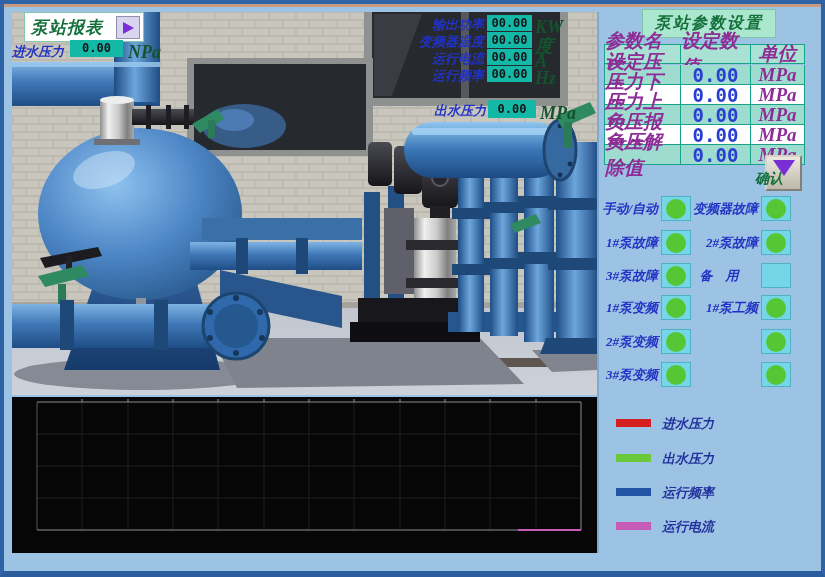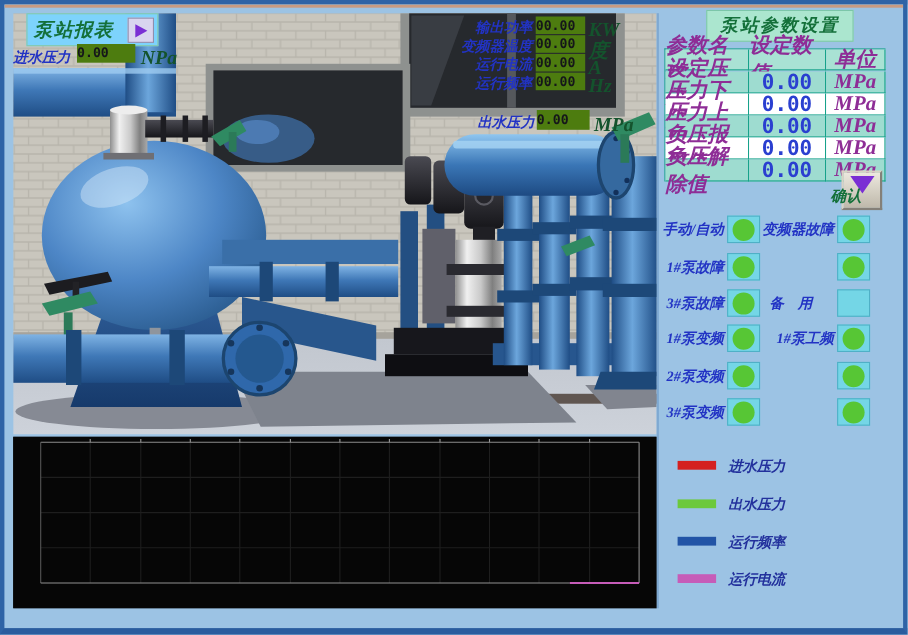--- a/index.html
+++ b/index.html
@@ -7,25 +7,25 @@
         border:4px solid #2e63a6;border-bottom:6px solid #2a5c9e;box-sizing:border-box;
         overflow:hidden;font-family:"Liberation Serif","DejaVu Serif",serif;}
   .abs{position:absolute;}
   .topstrip{left:0;top:0;width:100%;height:3px;background:#c89b82;}
   
   .cn{font-style:italic;font-weight:bold;}
   .lbl-blue{color:#2233c4;font-size:13px;}
   .unit{color:#14532d;font-size:18px;font-weight:bold;font-style:italic;}
   .green-title{color:#14703a;}
   .purple{color:#8e2d96;}
-  .valbox{background:#4d7c0f;color:#15161a;
+  .valbox{background:#14b8a6;color:#15161a;text-align:center;
           font-family:"DejaVu Sans Mono",monospace;font-weight:bold;font-size:12px;
           line-height:16px;}
   
-  #report-btn{left:20px;top:8px;width:118px;height:28px;background:#7dd3fc;
+  #report-btn{left:20px;top:8px;width:118px;height:28px;background:#ffffff;
               border:1px solid #86c8ac;display:flex;align-items:center;cursor:pointer;}
   #report-btn .t{font-size:17px;letter-spacing:1px;padding-left:6px;}
   #report-arrow{position:absolute;right:3px;top:3px;width:22px;height:21px;background:#d9d5ef;
                 border:1px solid #8f8fae;display:flex;align-items:center;justify-content:center;}
   #report-arrow .tri{width:0;height:0;border-left:11px solid #7a2fd4;
                      border-top:6px solid transparent;border-bottom:6px solid transparent;}
   
   #params-title{left:638px;top:5px;width:132px;height:27px;background:#abe6cf;
                 border:1px solid #7cc6a9;display:flex;align-items:center;justify-content:center;
                 font-size:16px;letter-spacing:2px;}
@@ -317,20 +317,21 @@
     </div>
   <span class="abs cn lbl-blue ind-label" style="left:676px;top:192px;width:78px;">变频器故障</span>
   <div class="abs lamp" style="left:757px;top:192px;" data-state="on">
       <div class="dot" style="background: rgb(87, 198, 53);"></div>
     </div>
 
   <span class="abs cn lbl-blue ind-label" style="left:590px;top:226px;width:64px;">1#泵故障</span>
   <div class="abs lamp" style="left:657px;top:226px;" data-state="on">
       <div class="dot" style="background: rgb(87, 198, 53);"></div>
     </div>
+  <span class="abs cn lbl-blue ind-label" style="left:676px;top:226px;width:78px;">2#泵故障</span>
   <div class="abs lamp" style="left:757px;top:226px;" data-state="on">
       <div class="dot" style="background: rgb(87, 198, 53);"></div>
     </div>
 
   <span class="abs cn lbl-blue ind-label" style="left:590px;top:259px;width:64px;">3#泵故障</span>
   <div class="abs lamp" style="left:657px;top:259px;" data-state="on">
       <div class="dot" style="background: rgb(87, 198, 53);"></div>
     </div>
   <span class="abs cn lbl-blue ind-label" style="left:676px;top:259px;width:78px;text-align:center;">备　用</span>
   <div class="abs lamp" style="left:757px;top:259px;" data-state="empty"></div>

